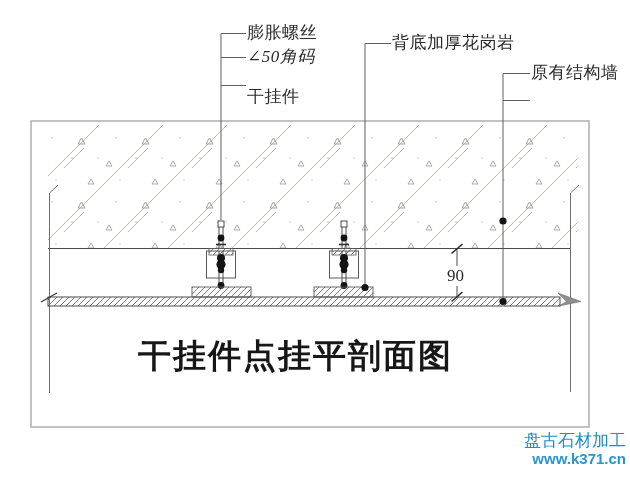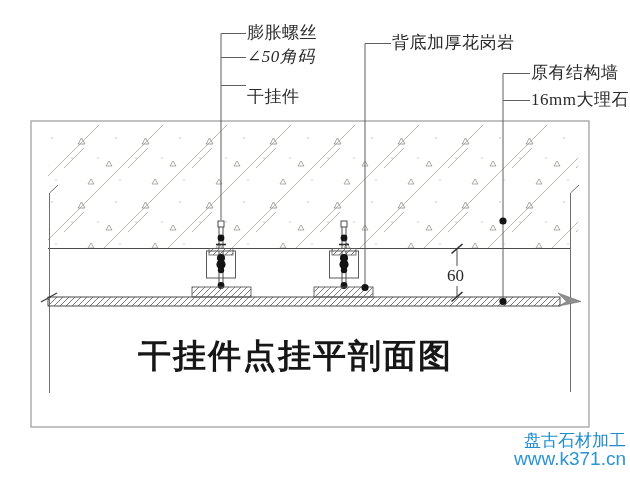--- a/index.html
+++ b/index.html
@@ -18,21 +18,21 @@
   }
   .title{
     position:absolute;left:138px;top:334px;width:304px;text-align:center;
     font-size:33px;letter-spacing:2px;color:#171717;white-space:nowrap;font-weight:bold;
   }
   .watermark{
     position:absolute;right:4px;top:431px;text-align:right;
     font-family:"Liberation Sans","DejaVu Sans",sans-serif;
   }
   .watermark .brand{font-size:17px;font-weight:normal;line-height:20px;}
-  .watermark .url{font-size:19px;font-weight:normal;line-height:16px;}
+  .watermark .url{font-size:15px;font-weight:bold;line-height:16px;}
 </style>
 </head>
 <body>
 
 <div class="stage">
 
   <svg width="630" height="480" viewBox="0 0 630 480">
     <defs>
 
       <pattern id="concrete" width="64" height="64" patternUnits="userSpaceOnUse">
@@ -133,23 +133,22 @@
       <line x1="451.5" y1="253.5" x2="462.5" y2="244" stroke="#2c2c2c" stroke-width="1.6"></line>
       <line x1="451.5" y1="301.5" x2="462.5" y2="292" stroke="#2c2c2c" stroke-width="1.6"></line>
     </g>
   </svg>
 
   <div class="callout" style="left:247px;top:24px;">膨胀螺丝</div>
   <div class="callout" style="left:247px;top:48px;font-style:italic;">∠50角码</div>
   <div class="callout" style="left:247px;top:88px;">干挂件</div>
   <div class="callout" style="left:392px;top:34px;">背底加厚花岗岩</div>
   <div class="callout" style="left:531px;top:64px;">原有结构墙</div>
-  <div class="callout" style="left:531px;top:91px;">16mm大理石</div>
 
-  <div class="dim-text" style="left:445px;top:266px;">60</div>
+  <div class="dim-text" style="left:445px;top:266px;">90</div>
 
   <div class="title">干挂件点挂平剖面图</div>
 
   <div class="watermark">
     <div class="brand" style="color:#1e8ccd;">盘古石材加工</div>
     <div class="url" style="color:#2a94d4;">www.k371.cn</div>
   </div>
 
 </div>
 

